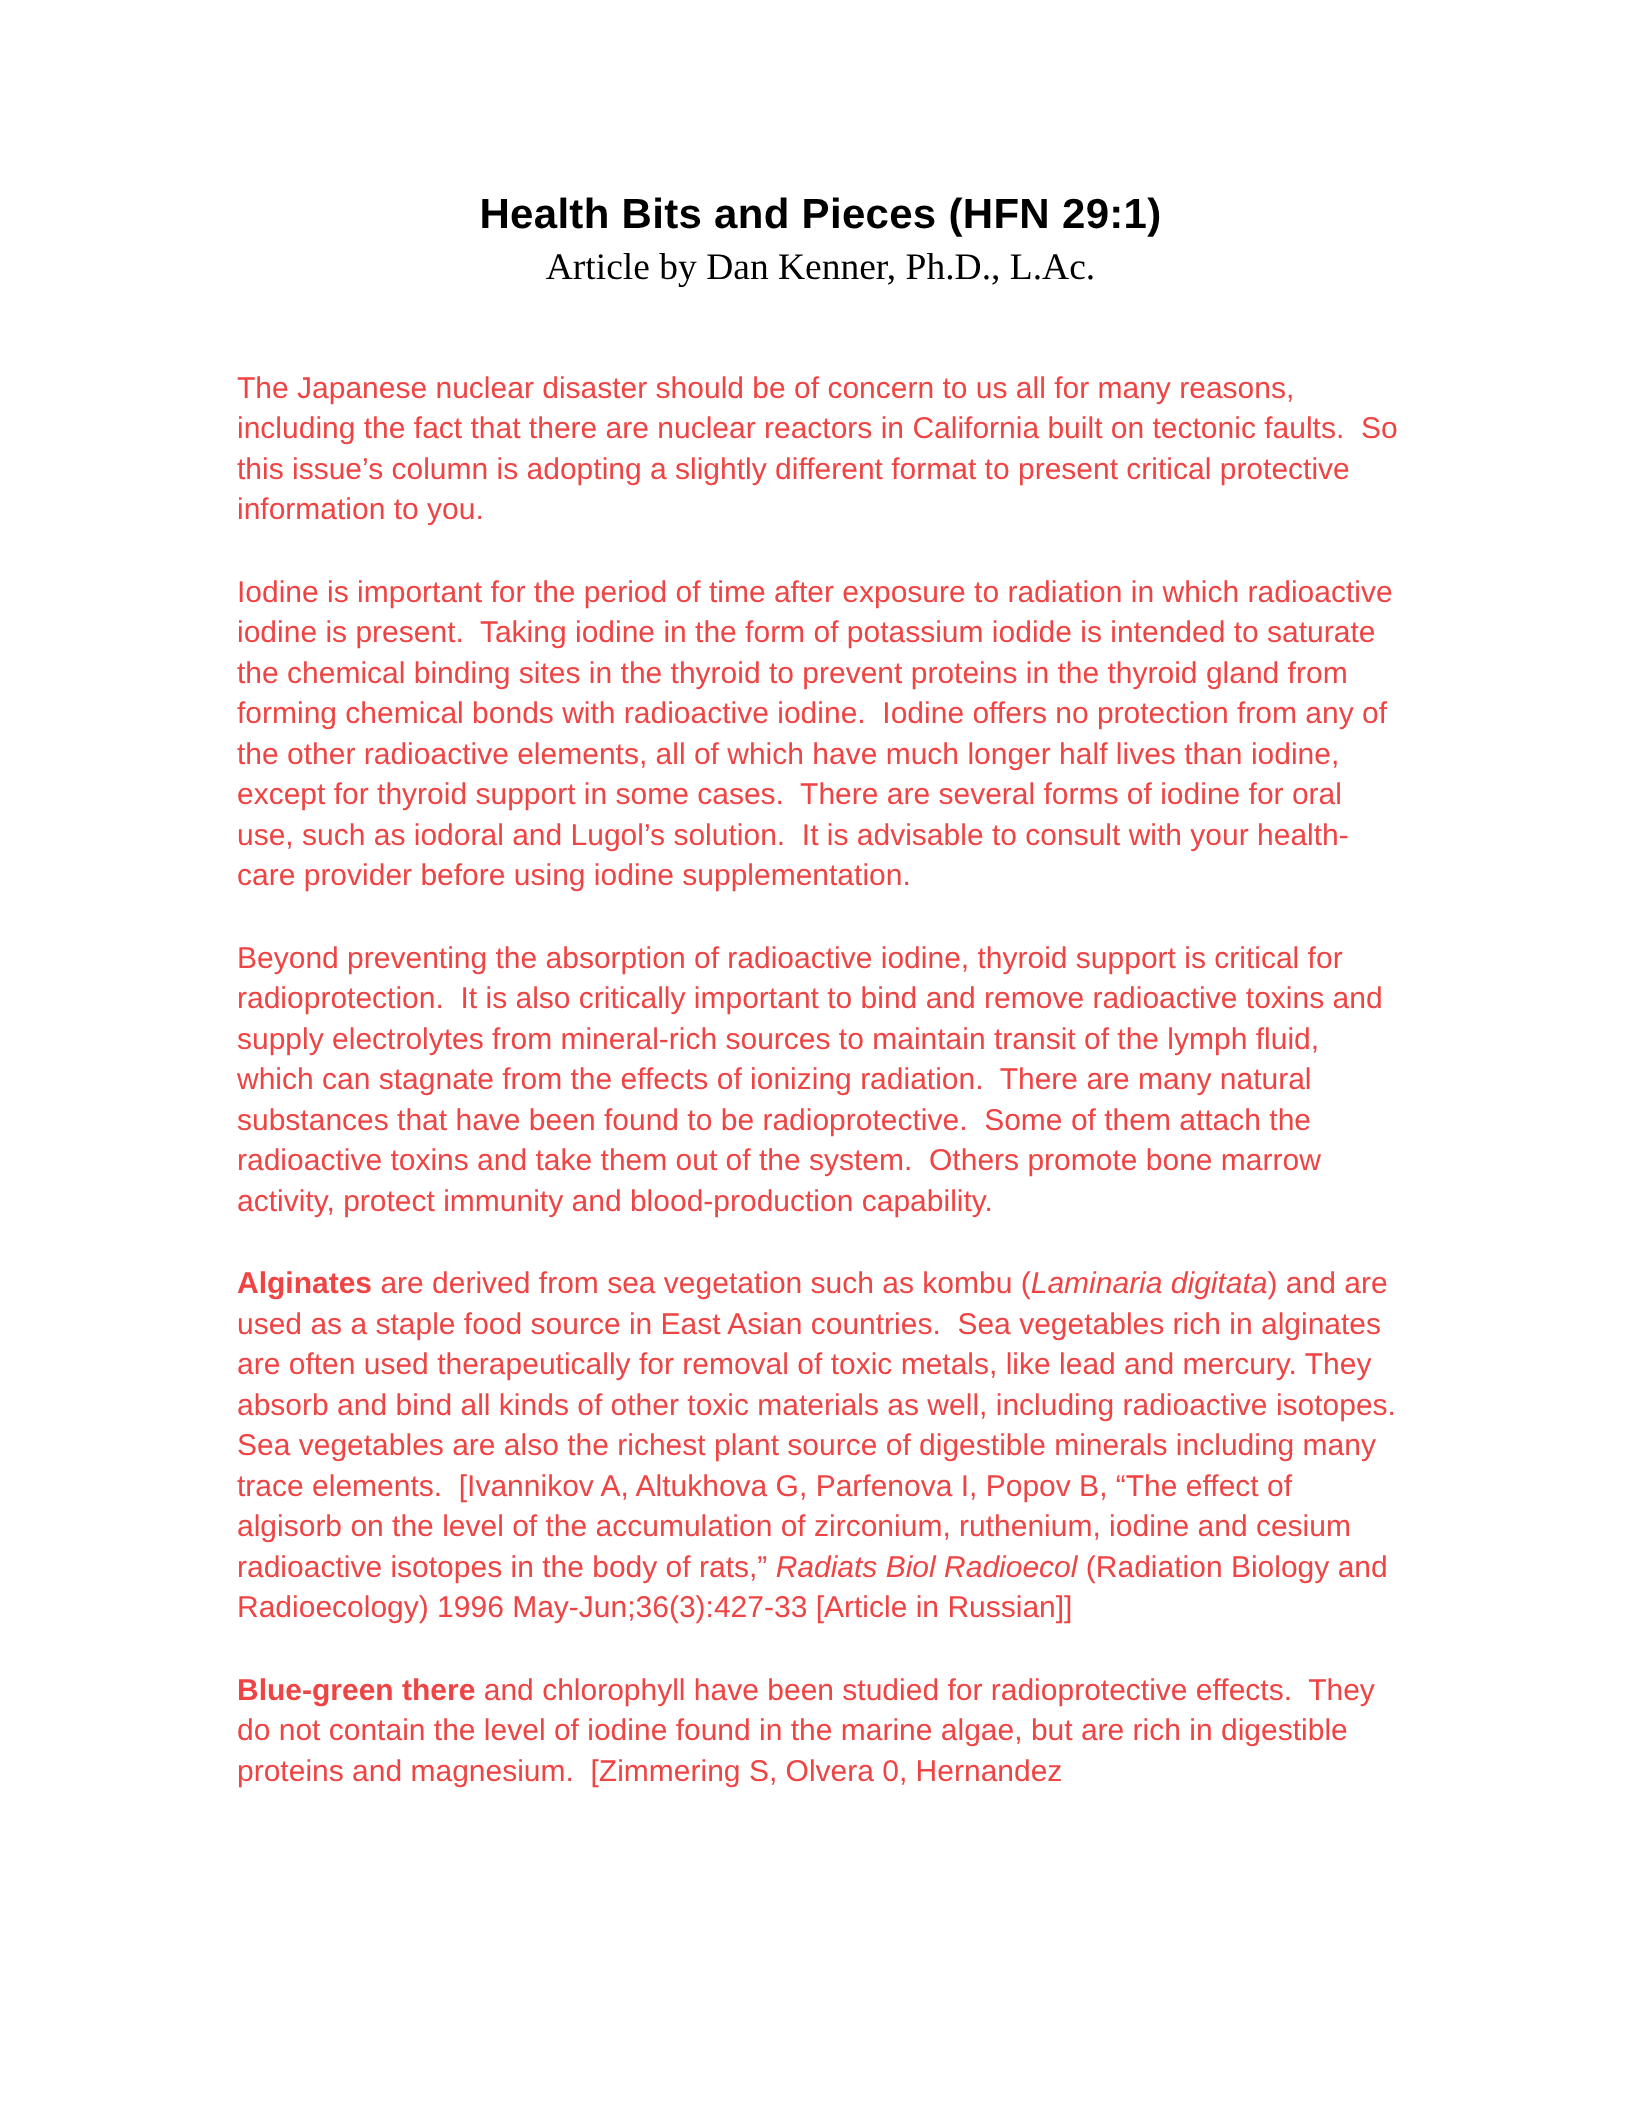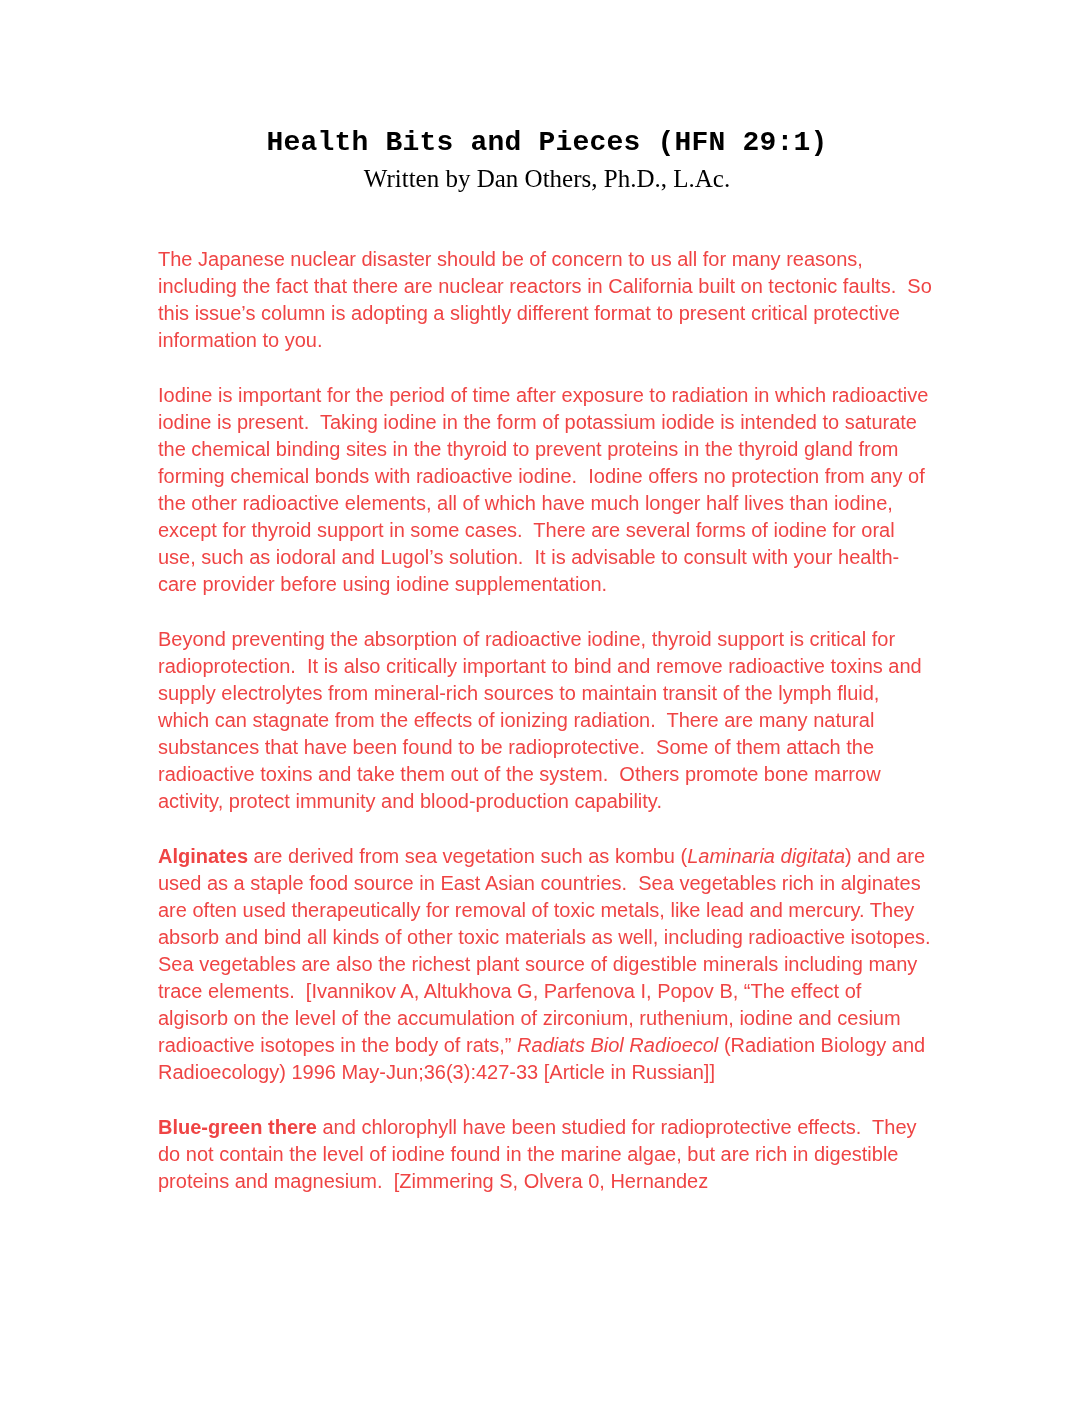--- a/index.html
+++ b/index.html
@@ -11,21 +11,21 @@
     position: relative;
     width: 1088px;
     height: 1408px;
     box-sizing: border-box;
     background: #ffffff;
     color: #000000;
     padding: 126px 152px 0 158px;
     overflow: hidden;
   }
   .doc-title {
-    font-family: Liberation Mono, monospace;
+    font-family: Liberation Sans, sans-serif;
     font-weight: 700;
     font-size: 28px;
     line-height: 34px;
     text-align: center;
     margin: 0 0 4px 0;
     letter-spacing: 0.2px;
   }
   .doc-byline {
     font-family: "Liberation Serif", serif;
     font-weight: 400;
@@ -46,21 +46,21 @@
     color: #ef4444;
   }
   .para .b { font-weight: 700; margin-top: 33px; }
   .para .i { font-style: italic; }
 </style>
 </head>
 <body>
 
 <div class="page">
   <h1 class="doc-title">Health Bits and Pieces (HFN 29:1)</h1>
-  <h2 class="doc-byline">Written by Dan Others, Ph.D., L.Ac.</h2>
+  <h2 class="doc-byline">Article by Dan Kenner, Ph.D., L.Ac.</h2>
   <div class="doc-body">
       <p class="para"><span>The Japanese nuclear disaster should be of concern to us all for many reasons, including the fact that there are nuclear reactors in California built on tectonic faults.  So this issue’s column is adopting a slightly different format to present critical protective information to you.</span></p>
       <p class="para"><span>Iodine is important for the period of time after exposure to radiation in which radioactive iodine is present.  Taking iodine in the form of potassium iodide is intended to saturate the chemical binding sites in the thyroid to prevent proteins in the thyroid gland from forming chemical bonds with radioactive iodine.  Iodine offers no protection from any of the other radioactive elements, all of which have much longer half lives than iodine, except for thyroid support in some cases.  There are several forms of iodine for oral use, such as iodoral and Lugol’s solution.  It is advisable to consult with your health-care provider before using iodine supplementation.</span></p>
       <p class="para"><span>Beyond preventing the absorption of radioactive iodine, thyroid support is critical for radioprotection.  It is also critically important to bind and remove radioactive toxins and supply electrolytes from mineral-rich sources to maintain transit of the lymph fluid, which can stagnate from the effects of ionizing radiation.  There are many natural substances that have been found to be radioprotective.  Some of them attach the radioactive toxins and take them out of the system.  Others promote bone marrow activity, protect immunity and blood-production capability.</span></p>
       <p class="para"><span class="b">Alginates</span><span> are derived from sea vegetation such as kombu (</span><span class="i">Laminaria digitata</span><span>) and are used as a staple food source in East Asian countries.  Sea vegetables rich in alginates are often used therapeutically for removal of toxic metals, like lead and mercury. They absorb and bind all kinds of other toxic materials as well, including radioactive isotopes.  Sea vegetables are also the richest plant source of digestible minerals including many trace elements.  [Ivannikov A, Altukhova G, Parfenova I, Popov B, “The effect of algisorb on the level of the accumulation of zirconium, ruthenium, iodine and cesium radioactive isotopes in the body of rats,” </span><span class="i">Radiats Biol Radioecol</span><span> (Radiation Biology and Radioecology) 1996 May-Jun;36(3):427-33 [Article in Russian]]</span></p>
       <p class="para"><span class="b">Blue-green there</span><span> and chlorophyll have been studied for radioprotective effects.  They do not contain the level of iodine found in the marine algae, but are rich in digestible proteins and magnesium.  [Zimmering S, Olvera 0, Hernandez</span></p>
     </div>
 </div>
 
 </body></html>

